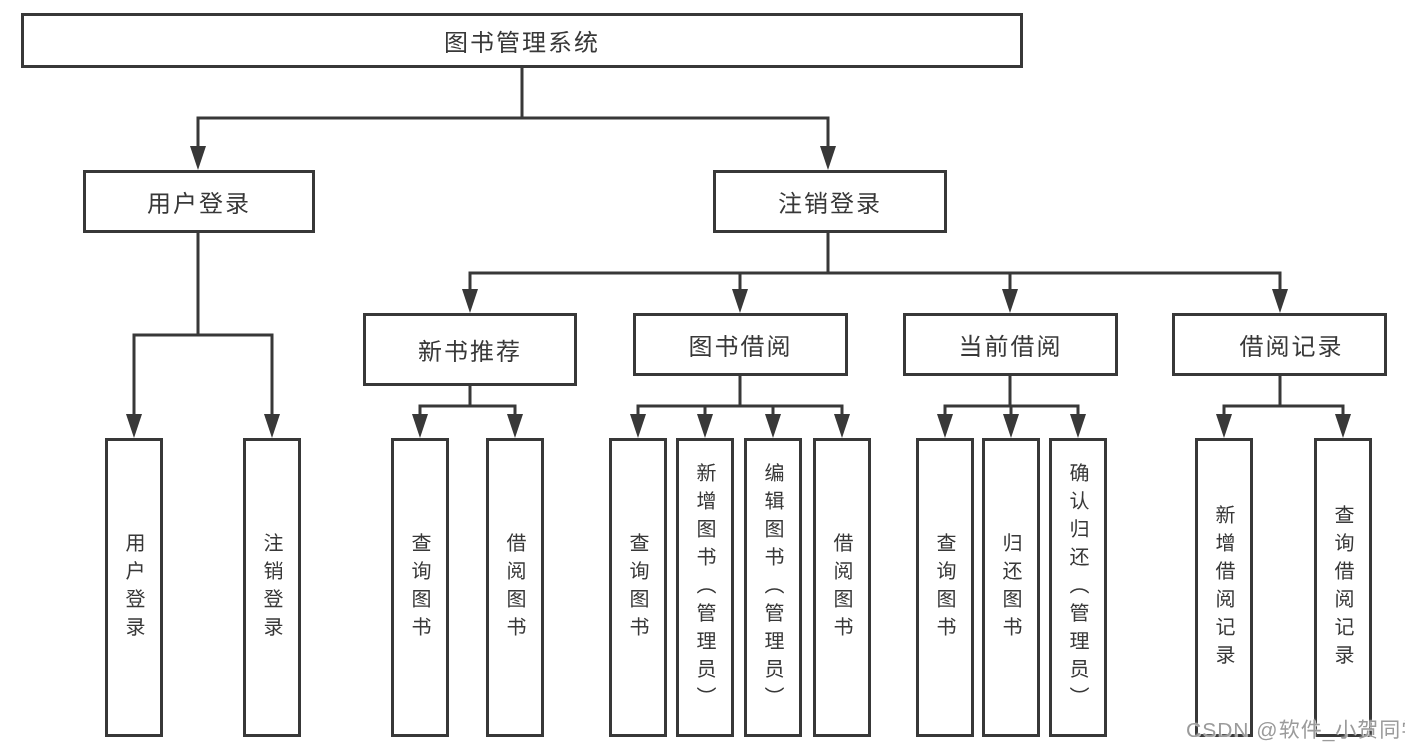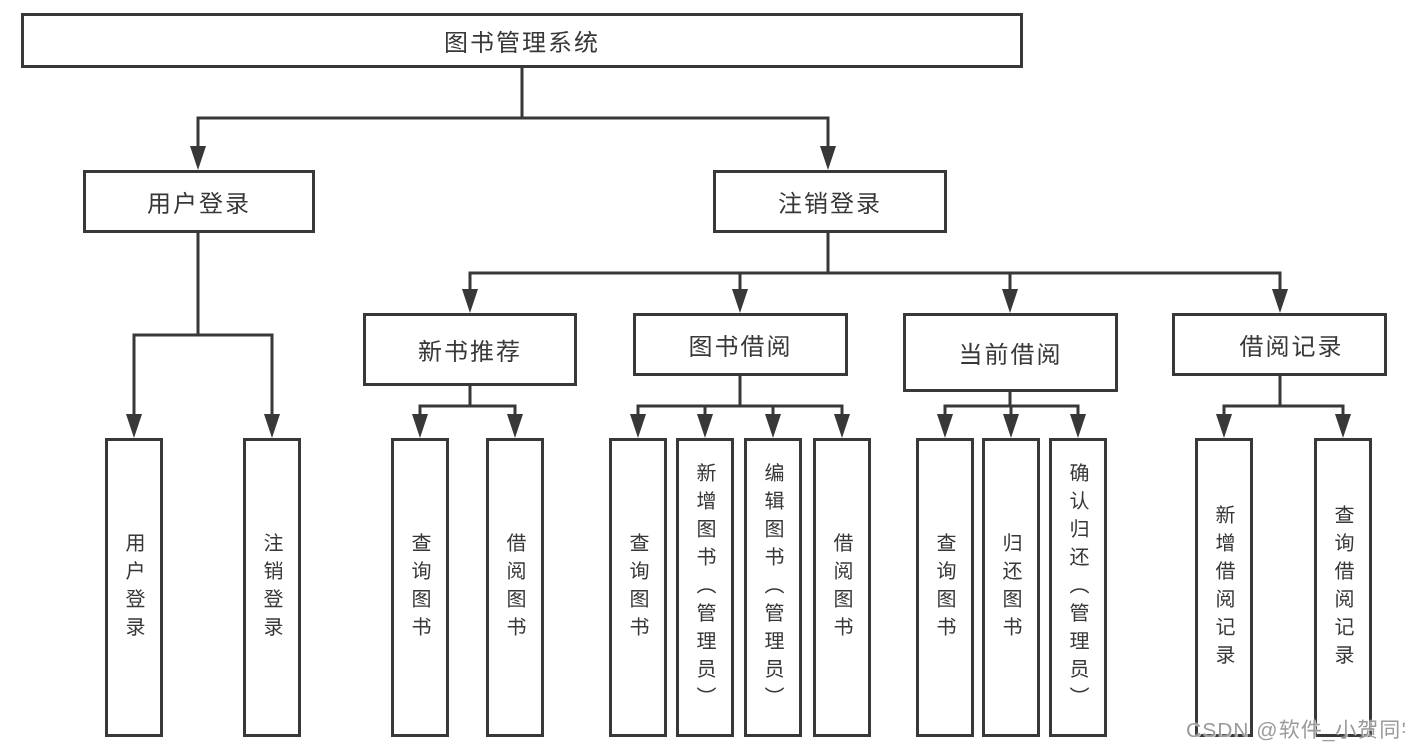--- a/index.html
+++ b/index.html
@@ -104,21 +104,21 @@
     </g>
   </svg>
 
   <div class="node node-h" style="left:21px;top:13px;width:1002px;height:55px;">图书管理系统</div>
 
   <div class="node node-h" style="left:83px;top:170px;width:232px;height:63px;">用户登录</div>
   <div class="node node-h" style="left:713px;top:170px;width:234px;height:63px;">注销登录</div>
 
   <div class="node node-h" style="left:363px;top:313px;width:214px;height:73px;">新书推荐</div>
   <div class="node node-h" style="left:633px;top:313px;width:215px;height:63px;">图书借阅</div>
-  <div class="node node-h" style="left:903px;top:313px;width:215px;height:79px;">当前借阅</div>
+  <div class="node node-h" style="left:903px;top:313px;width:215px;height:63px;">当前借阅</div>
   <div class="node node-h" style="left:1172px;top:313px;width:215px;height:63px;padding-left:24px;">借阅记录</div>
 
   <div class="node node-v" style="left:105px;top:438px;width:58px;height:299px;">用户登录</div>
   <div class="node node-v" style="left:243px;top:438px;width:58px;height:299px;">注销登录</div>
 
   <div class="node node-v" style="left:391px;top:438px;width:58px;height:299px;">查询图书</div>
   <div class="node node-v" style="left:486px;top:438px;width:58px;height:299px;">借阅图书</div>
 
   <div class="node node-v" style="left:609px;top:438px;width:58px;height:299px;">查询图书</div>
   <div class="node node-v long" style="left:676px;top:438px;width:58px;height:299px;">新增图书（管理员）</div>

